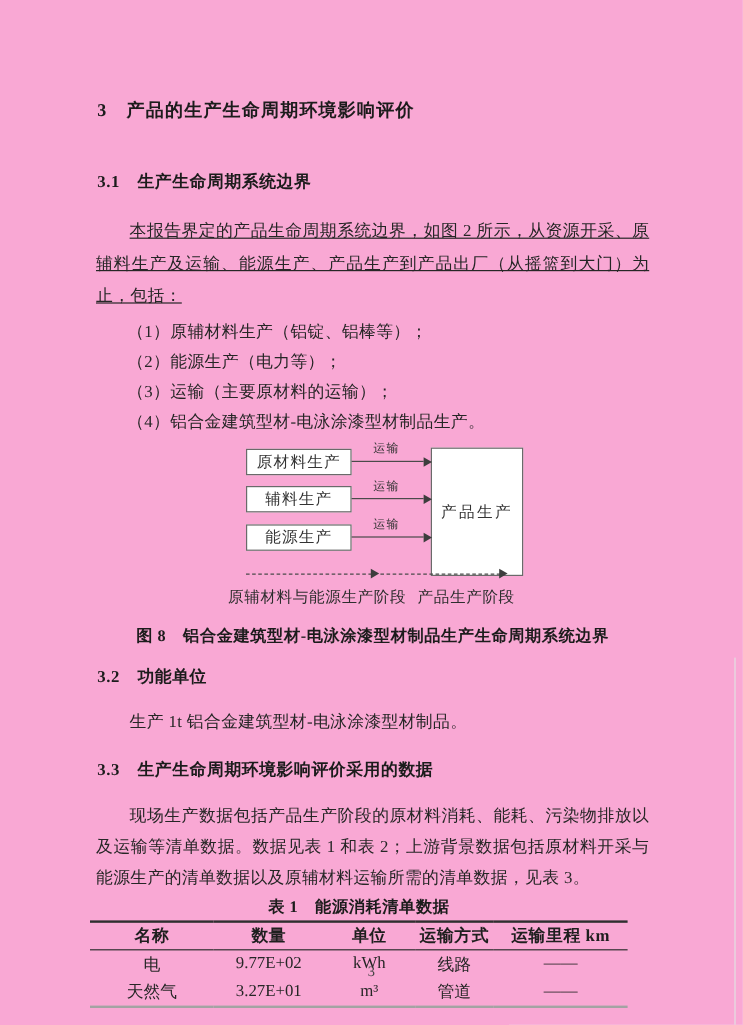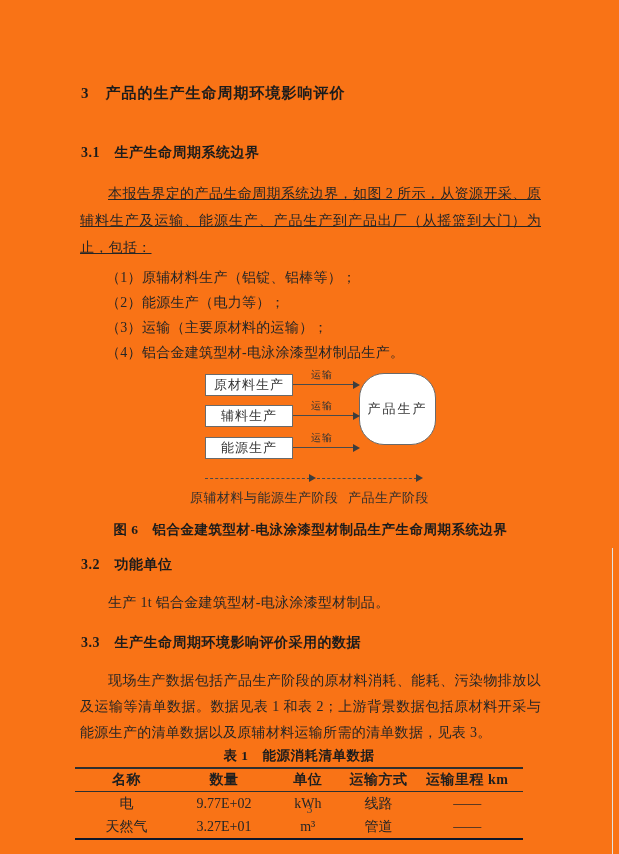--- a/index.html
+++ b/index.html
@@ -4,21 +4,21 @@
 <style>
   html,body{margin:0;padding:0;}
   body{
     width:619px;height:854px;
     background:#f2f2f2;
     font-family:"Liberation Serif","DejaVu Serif",serif;
   }
   .page{
     position:relative;
     width:619px;height:854px;
-    background:#f97316;
+    background:#f9a8d4;
     color:#262626;
     overflow:hidden;
     box-sizing:border-box;
     padding:0 78px 0 80px;
   }
   h1,h2,p{margin:0;padding:0;}
   .h-main{
     font-size:15px;line-height:17px;font-weight:bold;color:#1c1c1c;
     margin-top:85px;margin-left:1px;letter-spacing:1px;
   }
@@ -49,24 +49,23 @@
   .fbox{
     position:absolute;box-sizing:border-box;
     border:1px solid #6a6a6a;background:#fff;
     width:88px;height:22px;line-height:20px;text-align:center;
     letter-spacing:1px;
   }
   .b1{left:125px;top:6px;}
   .b2{left:125px;top:37px;}
   .b3{left:125px;top:69px;}
   .bprod{
-    left:279px;top:5px;width:77px;height:72px;
+    left:279px;top:5px;width:77px;height:107px;
     display:flex;align-items:center;justify-content:center;
     letter-spacing:2px;
-    border-radius:25px;
   }
   .arrow{position:absolute;left:213px;width:60px;border-top:1.5px solid #4a4a4a;}
   .a1{top:16px;}.a2{top:47px;}.a3{top:79px;}
   .ah{
     position:absolute;width:0;height:0;
     border-top:4px solid transparent;border-bottom:4px solid transparent;
     border-left:7px solid #3d3d3d;
   }
   .arrow .ah{right:-7px;top:-4.5px;}
   .alabel{
@@ -89,21 +88,21 @@
     font-size:13.5px;line-height:15px;color:#1c1c1c;letter-spacing:0.5px;
   }
   
   .tbl-wrap{width:448px;margin-left:-5px;margin-top:2px;}
   .tbl-caption{
     text-align:center;font-weight:bold;font-size:13.5px;line-height:15px;
     color:#1c1c1c;letter-spacing:0.5px;
   }
   table.data{
     width:448px;margin-top:4px;border-collapse:collapse;
-    border-top:2px solid #2f2f2f;border-bottom:2px solid #0f172a;
+    border-top:2px solid #2f2f2f;border-bottom:2px solid #a3a3a3;
     font-size:14px;
   }
   table.data th{
     font-weight:bold;text-align:center;height:22px;padding:0 2px;
     border-bottom:1.2px solid #2f2f2f;letter-spacing:0.5px;color:#1f1f1f;
   }
   table.data td{text-align:center;height:23px;padding:0 2px;color:#262626;}
   .c1{width:105px;}.c2{width:90px;}.c3{width:75px;}.c4{width:65px;}.c5{width:113px;}
   .page-number{
     position:absolute;top:802px;left:0;width:619px;
@@ -156,21 +155,21 @@
         <i class="ah"></i>
       </div>
     <div class="dash d2">
         <i class="ah"></i>
       </div>
 
     <div class="stage stage-left">原辅材料与能源生产阶段</div>
     <div class="stage stage-right">产品生产阶段</div>
   </div>
 
-  <div class="fig-caption">图 6　铝合金建筑型材-电泳涂漆型材制品生产生命周期系统边界</div>
+  <div class="fig-caption">图 8　铝合金建筑型材-电泳涂漆型材制品生产生命周期系统边界</div>
 
   <h2 class="h-sec h-32">3.2　功能单位</h2>
 
   <p class="body-p p32">生产 1t 铝合金建筑型材-电泳涂漆型材制品。</p>
 
   <h2 class="h-sec h-33">3.3　生产生命周期环境影响评价采用的数据</h2>
 
   <p class="body-p p33">现场生产数据包括产品生产阶段的原材料消耗、能耗、污染物排放以及运输等清单数据。数据见表 1 和表 2；上游背景数据包括原材料开采与能源生产的清单数据以及原辅材料运输所需的清单数据，见表 3。</p>
 
   <div class="tbl-wrap">

